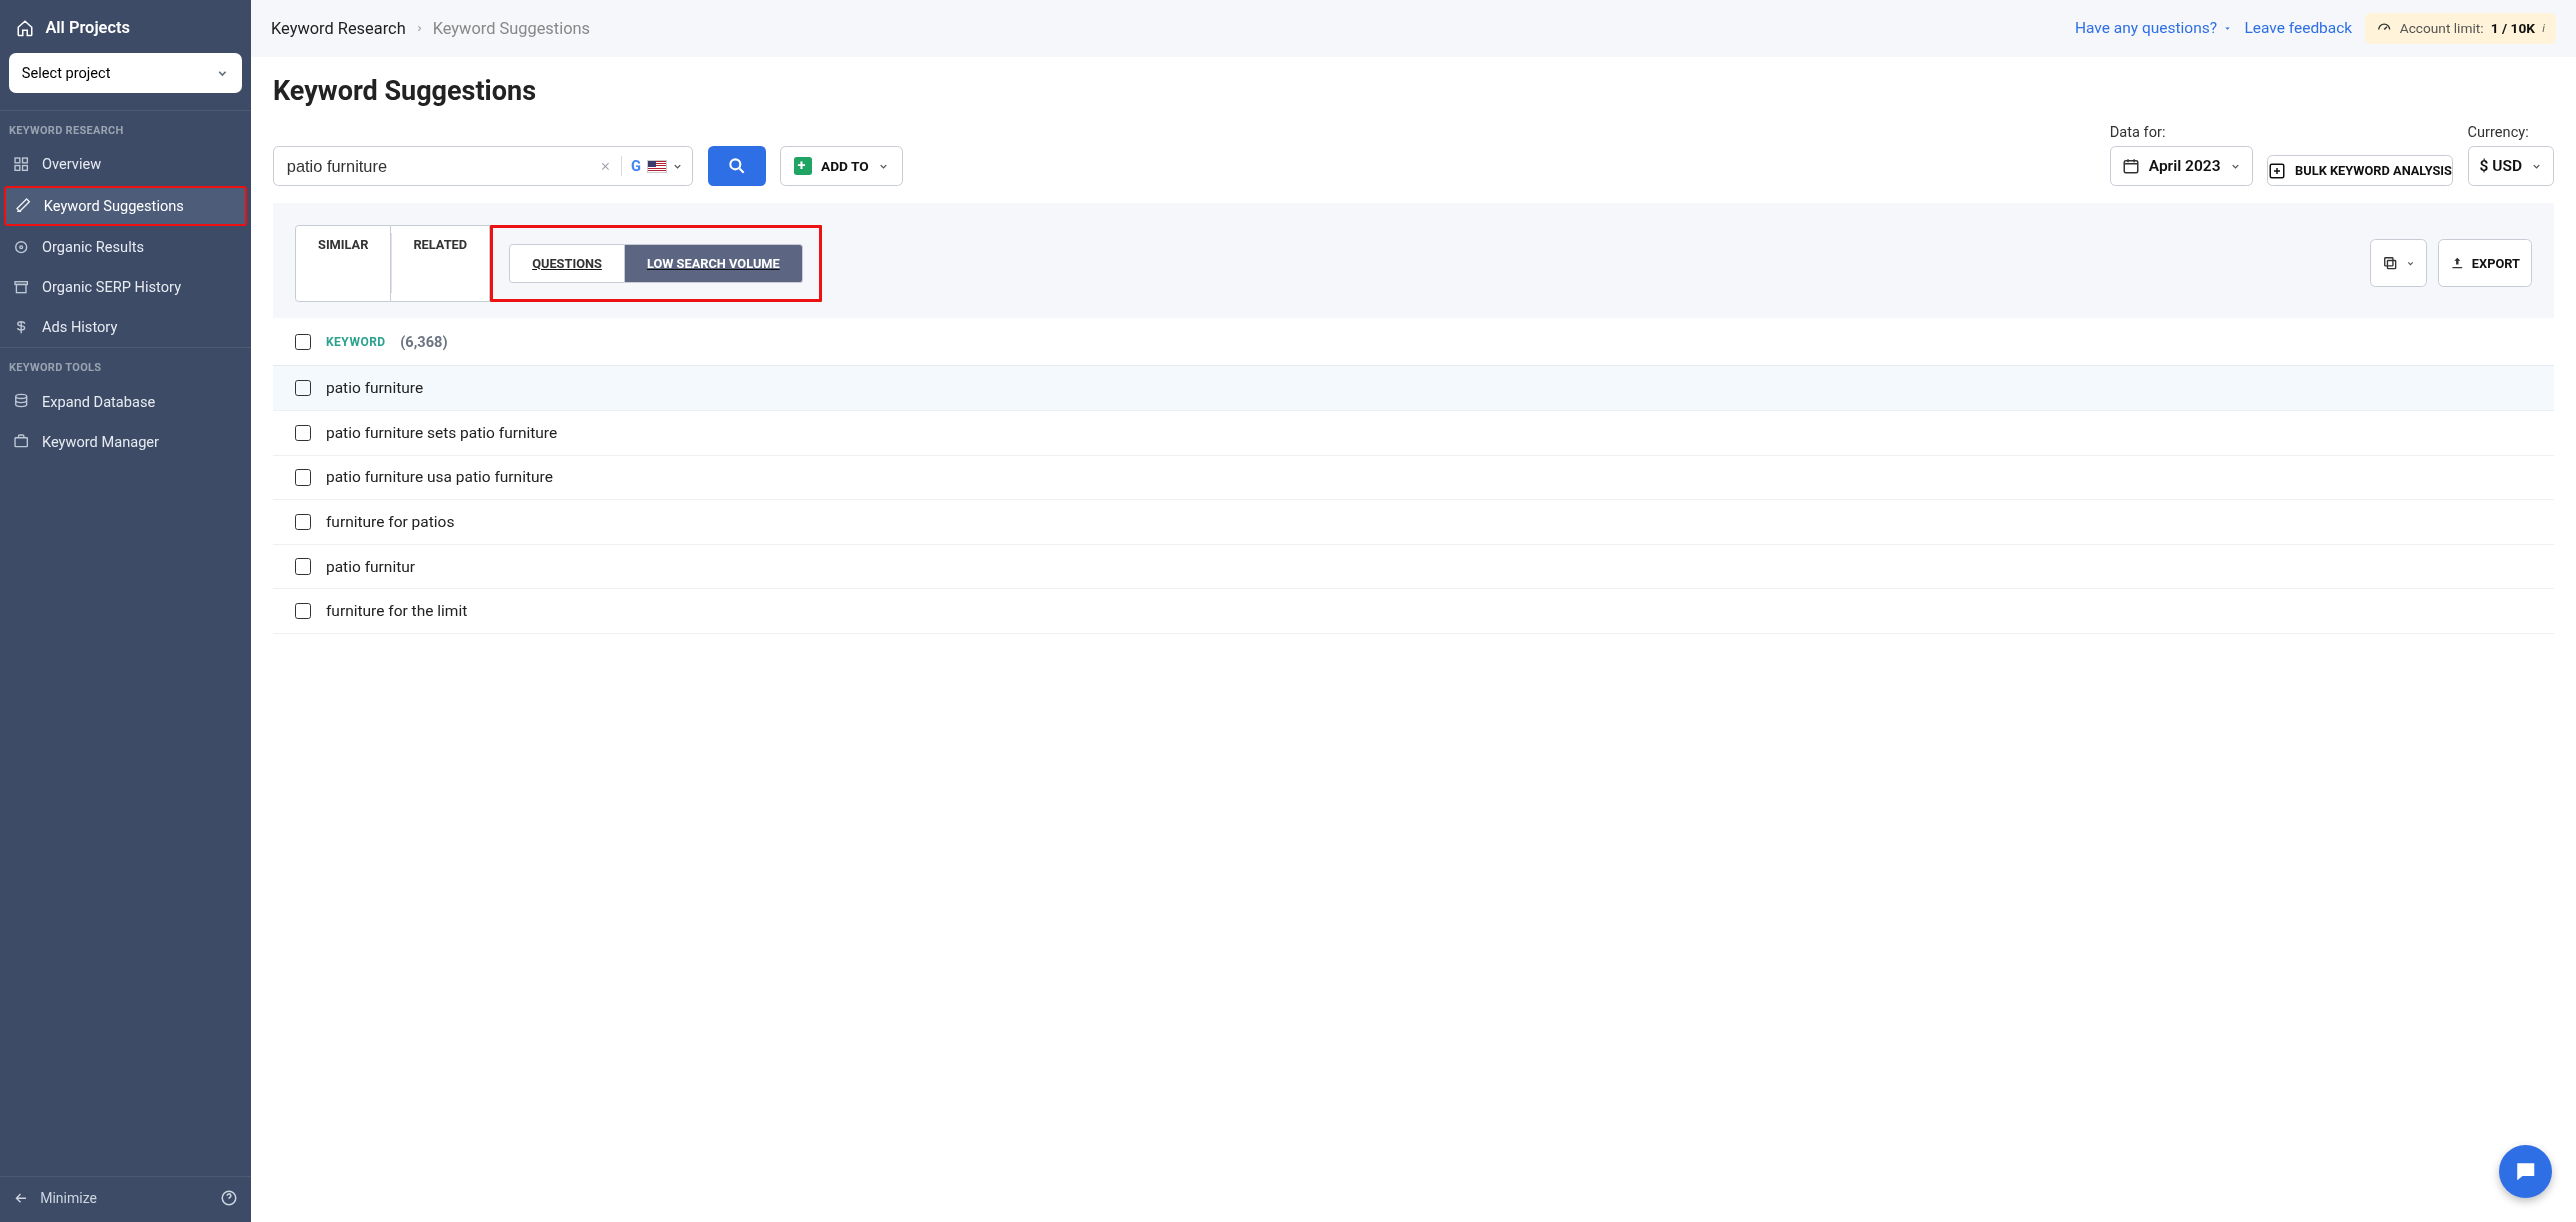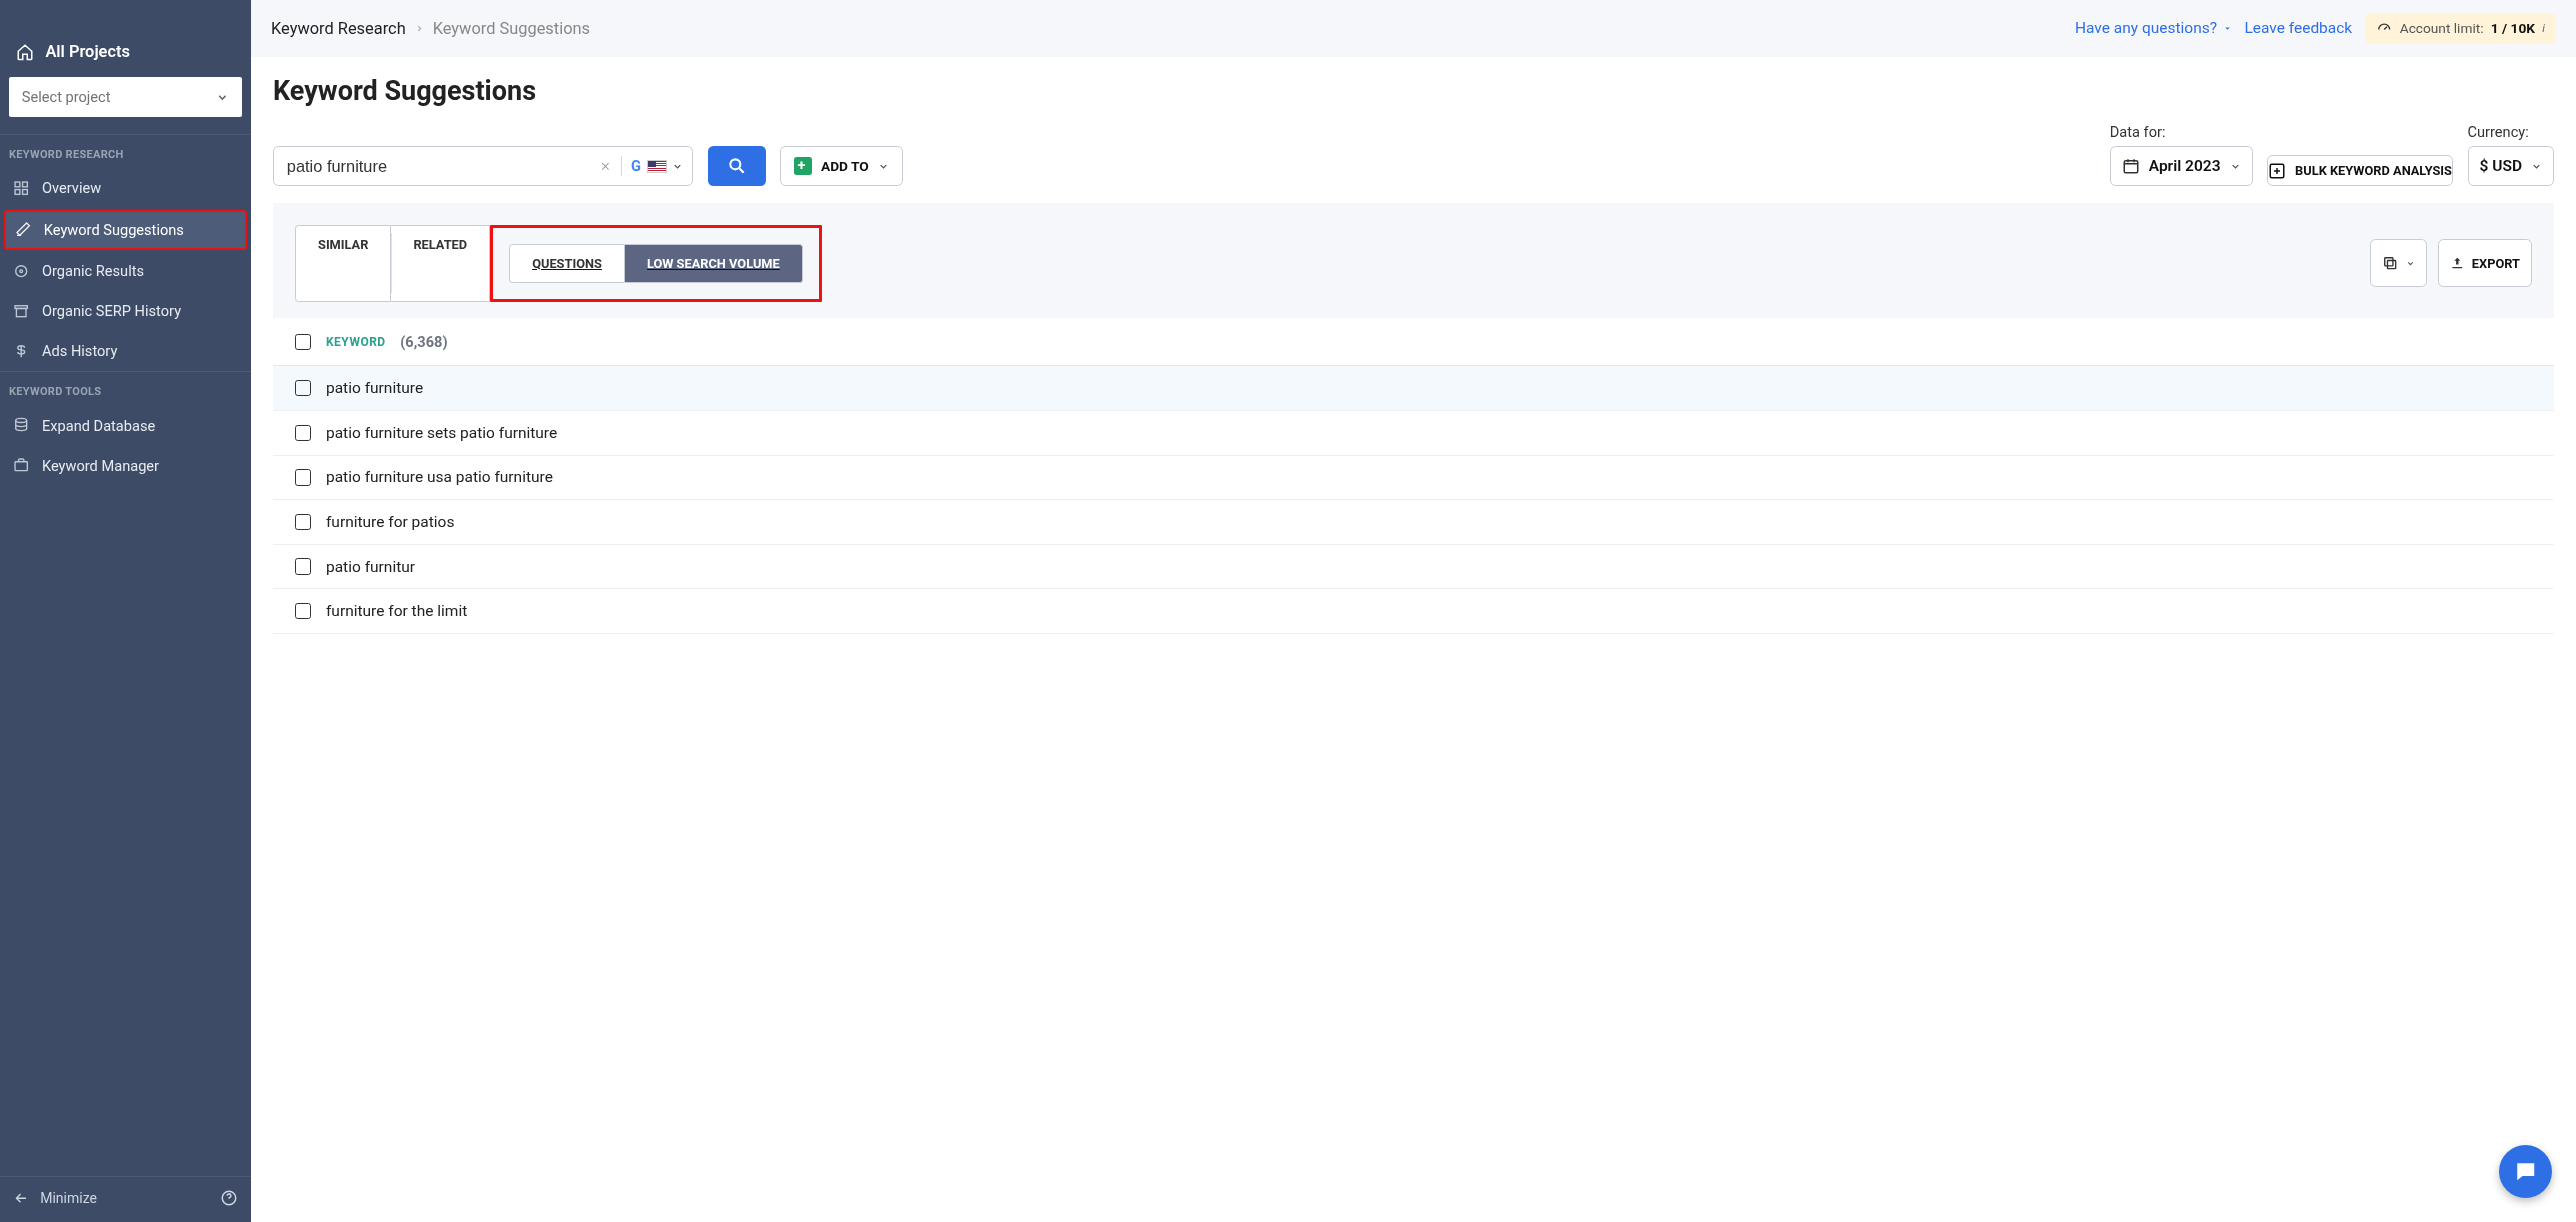--- a/index.html
+++ b/index.html
@@ -1,22 +1,22 @@
 <!DOCTYPE html>
 <html style="font-size:14.6px"><head>
 <meta charset="utf-8">
 <style>
 * { box-sizing: border-box; margin: 0; padding: 0; }
 body { font-family: -apple-system, BlinkMacSystemFont, "Segoe UI", Roboto, Arial, sans-serif; color: #111; background: #f5f7fa; height: 100vh; overflow: hidden; }
 .app { display: flex; height: 100vh; }
 
 
 .sidebar { width: 251px; background: #3d4b66; color: #cdd5e0; display: flex; flex-direction: column; }
-.sb-top-item { display: flex; align-items: center; gap: 11px; padding: 18px 16.4px 12.8px; font-size: 16.4px; font-weight: 600; color: #fff; cursor: pointer; margin-top: 24px; }
-.project-select { margin: 3.6px 9px 16.4px; background: #fff; border-radius: 2px; padding: 11px 12.8px; display: flex; justify-content: space-between; align-items: center; color: #737373; font-size: 14.6px; cursor: pointer; }
+.sb-top-item { display: flex; align-items: center; gap: 11px; padding: 18px 16.4px 12.8px; font-size: 16.4px; font-weight: 600; color: #fff; cursor: pointer; }
+.project-select { margin: 3.6px 9px 16.4px; background: #fff; border-radius: 7px; padding: 11px 12.8px; display: flex; justify-content: space-between; align-items: center; color: #000000; font-size: 14.6px; cursor: pointer; }
 .section-label { padding: 12.8px 9px 7.3px; font-size: 11px; font-weight: 700; letter-spacing: 0.3px; color: #9aa3b2; border-top: 0.9px solid #4d5a73; }
 .nav-item { display: flex; align-items: center; gap: 12.8px; padding: 11px 12.8px; font-size: 14.6px; cursor: pointer; color: #e7ebf1; }
 .nav-item.active { background: #4d5c78; color: #fff; border: 2.7px solid #e11; border-radius: 3.6px; margin: 1.8px 3.6px; padding: 9px 9px; }
 .nav-item .nav-icon { width: 16.4px; text-align: center; opacity: .9; }
 .sidebar-spacer { flex: 1; }
 .sb-bottom { display: flex; align-items: center; justify-content: space-between; padding: 12.8px 12.8px 14.6px; border-top: 0.9px solid #4d5a73; }
 .sb-bottom-left { display: flex; align-items: center; gap: 11px; font-size: 14px; cursor: pointer; color: #cdd5e0; }
 
 
 .main { flex: 1; display: flex; flex-direction: column; min-width: 0; }

